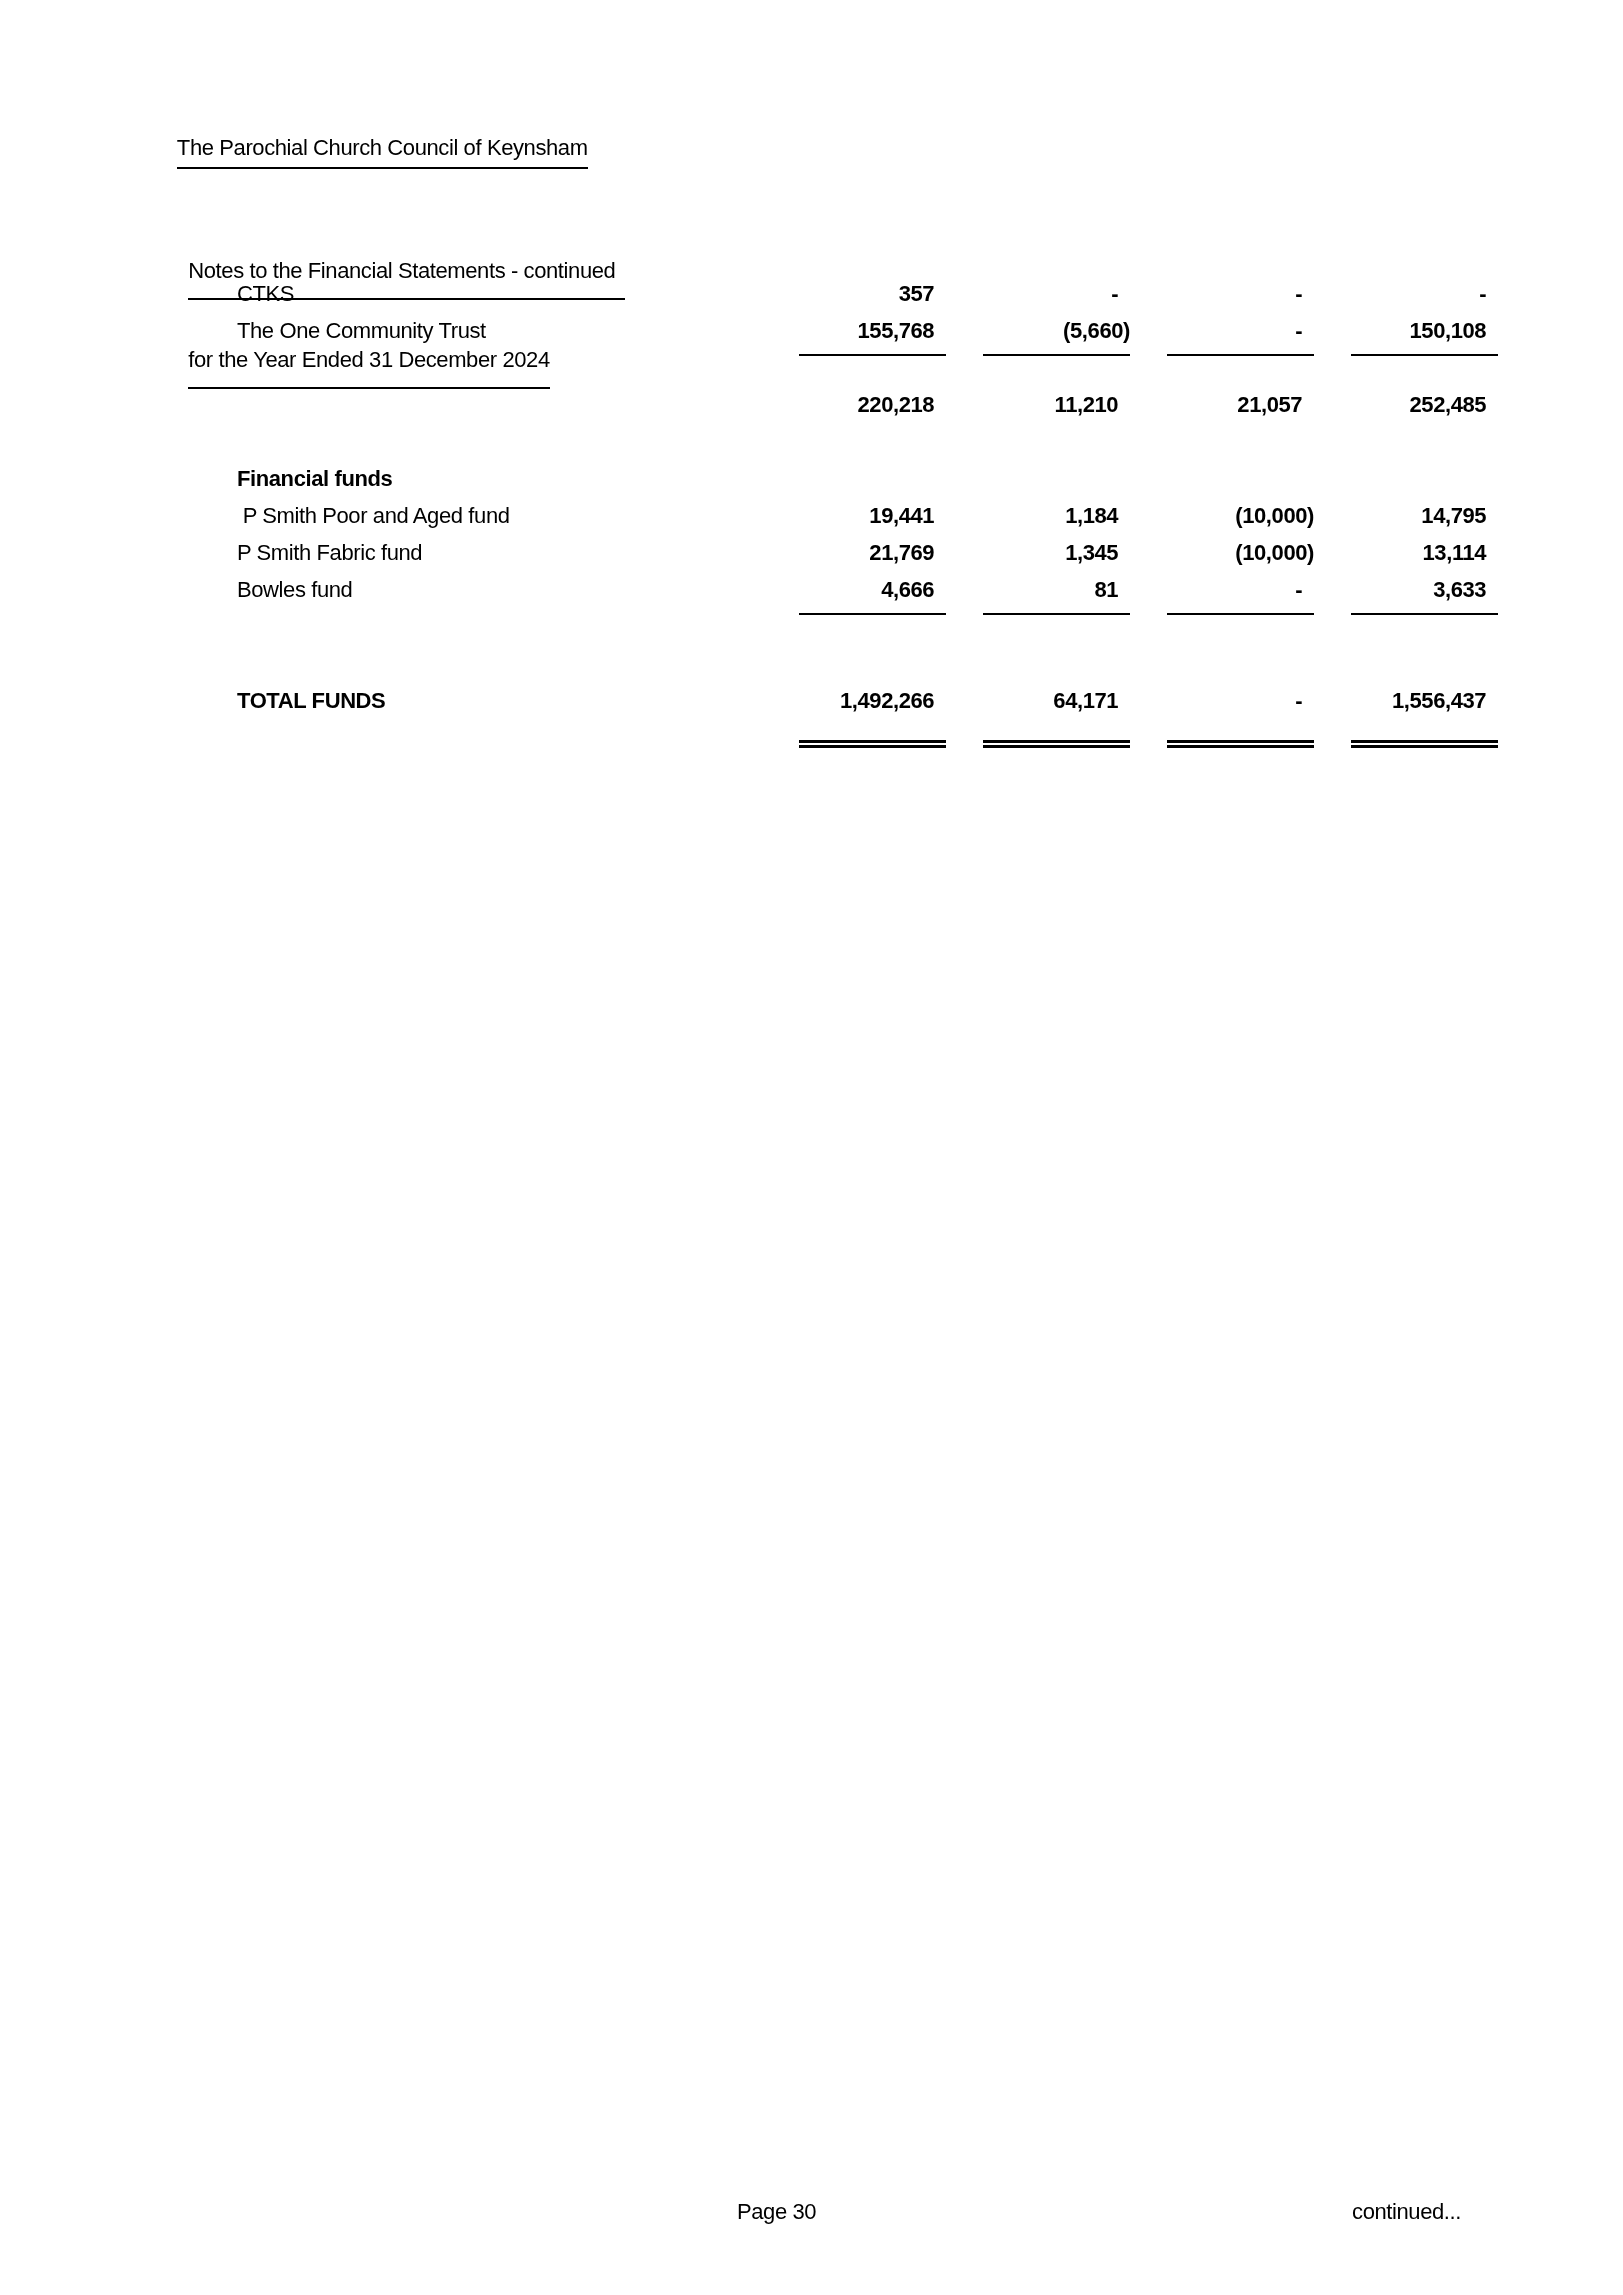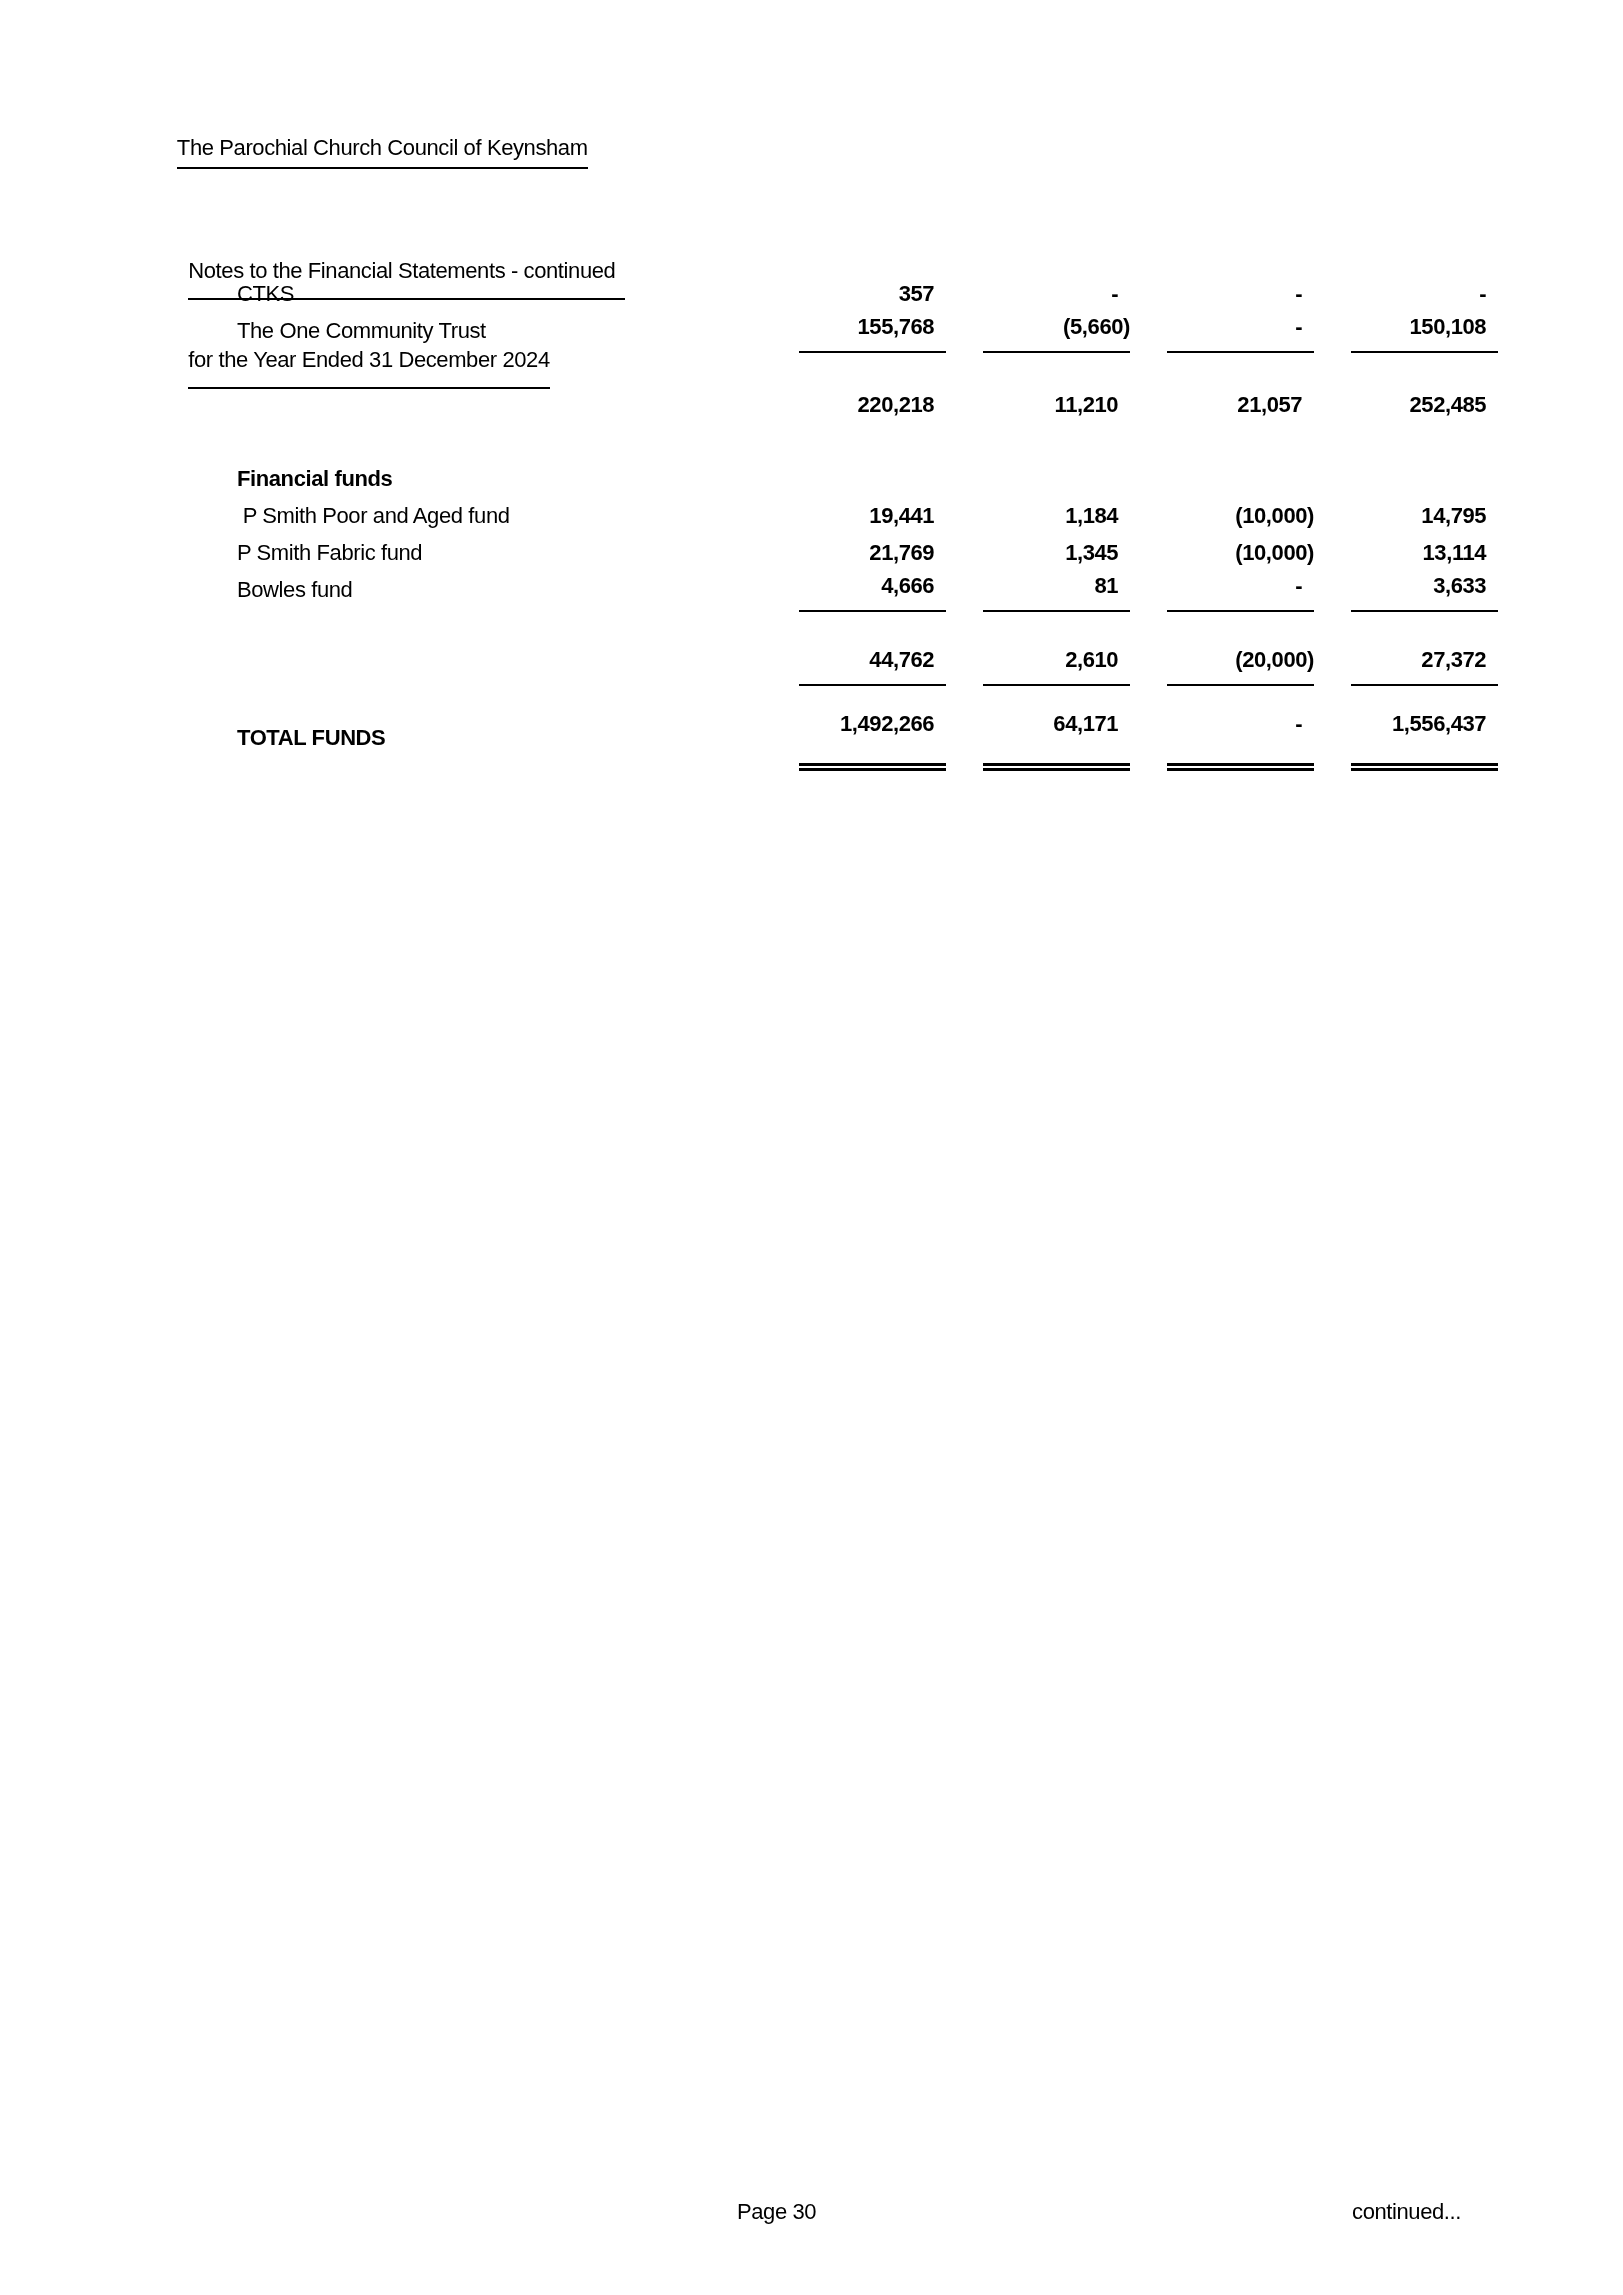--- a/index.html
+++ b/index.html
@@ -44,21 +44,21 @@
 
   
   .funds-table {
     position: absolute;
     left: 237px;
     top: 275px;
     width: 1256px;
   }
   .row {
     display: flex;
-    align-items: center;
+    align-items: flex-start;
     height: 37px;
     line-height: 37px;
     white-space: pre;
   }
   .row .label {
     flex: none;
     width: 525px;
   }
   .row .label.bold { font-weight: bold; }
   .row .val {
@@ -168,27 +168,20 @@
     <div class="row ul-s">
       <div class="label">Bowles fund</div>
       <div class="val">4,666</div>
       <div class="val">81</div>
       <div class="val">-</div>
       <div class="val">3,633</div>
     </div>
 
     <div class="row spacer"></div>
 
-    <div class="row ul-s">
-      <div class="label"></div>
-      <div class="val">44,762</div>
-      <div class="val">2,610</div>
-      <div class="val paren">(20,000)</div>
-      <div class="val">27,372</div>
-    </div>
 
     <div class="row spacer"></div>
 
     <div class="row ul-d">
       <div class="label bold">TOTAL FUNDS</div>
       <div class="val">1,492,266</div>
       <div class="val">64,171</div>
       <div class="val">-</div>
       <div class="val">1,556,437</div>
     </div>

